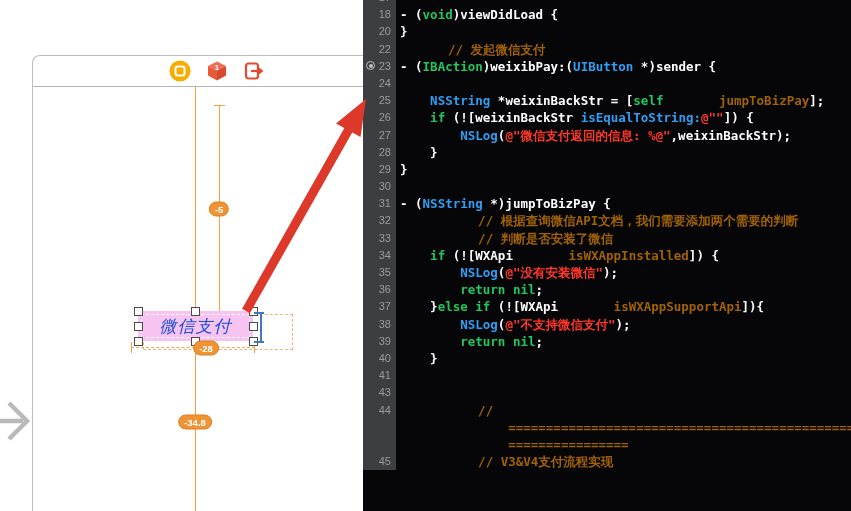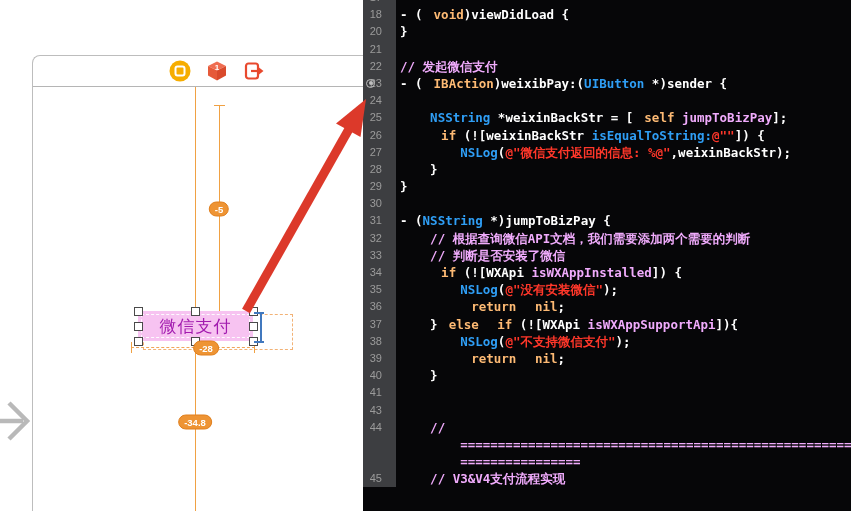--- a/index.html
+++ b/index.html
@@ -24,41 +24,41 @@
   .ghost{position:absolute;left:143px;top:314px;width:148px;height:34px;
          border:1px dashed rgba(240,160,85,0.8);}
 
   .badge{position:absolute;transform:translate(-50%,-50%);background:#ee9434;border:1px solid #e07f1d;
          color:#fff;font-size:9.5px;font-weight:bold;border-radius:8px;padding:1px 5px;line-height:11px;
          font-family:"Liberation Sans",sans-serif;z-index:4;}
 
   .wx-btn{position:absolute;left:138px;top:311px;width:115px;height:30px;background:#f7c3f1;z-index:2;}
   .wx-btn .inner-dash{position:absolute;inset:3px;border:1px dashed rgba(255,255,255,0.95);}
   .wx-btn .lbl{position:absolute;inset:0;display:flex;align-items:center;justify-content:center;
-               color:#a21caf;font-size:17px;letter-spacing:1px;}
+               color:#1d4ed8;font-size:17px;letter-spacing:1px;font-style:italic;}
   .handle{position:absolute;width:7px;height:7px;background:#ffffff;border:1px solid #4a4a4a;z-index:3;}
 
   .ibeam-v{position:absolute;left:260px;top:312px;width:2px;height:30px;background:#4178be;z-index:3;}
   .ibeam-cap{position:absolute;left:254px;width:10px;height:2px;background:#4178be;z-index:3;}
 
   .overlay-svg{position:absolute;inset:0;width:851px;height:511px;z-index:10;pointer-events:none;}
 
   
   .code-panel{position:absolute;left:363px;top:0;width:488px;height:511px;background:#060608;overflow:hidden;z-index:5;}
   .code-lines{margin-top:-11px;}
   .crow{display:flex;height:17.2px;line-height:17.2px;white-space:pre;}
   .gut{position:relative;flex:0 0 33px;background:#3d3e41;color:#9b9b9b;text-align:right;
-       padding-right:14px;box-sizing:border-box;font-family:"Liberation Sans","DejaVu Sans",sans-serif;
+       padding-right:5px;box-sizing:border-box;font-family:"Liberation Sans","DejaVu Sans",sans-serif;
        font-size:11px;}
   .ctext{flex:1;padding-left:4px;font-family:"DejaVu Sans Mono","Liberation Mono",monospace;
          font-size:12.5px;font-weight:bold;color:#ffffff;overflow:hidden;}
   .tk-p{color:#ffffff;}
-  .tk-k{color:#fdba74;margin-left:11px;}
+  .tk-k{color:#22c55e;}
   .tk-t{color:#2f9ef5;}
-  .tk-g{color:#f0abfc;}
+  .tk-g{color:#a16207;margin-left:48px;}
   .tk-s{color:#ff372a;}
   .ib-marker{position:absolute;left:3px;top:50%;margin-top:-5px;width:7px;height:7px;
              border:1.5px solid #bfbfbf;border-radius:50%;}
   .ib-marker::after{content:'';position:absolute;left:1.5px;top:1.5px;width:4px;height:4px;
                     background:#bfbfbf;border-radius:50%;}
 </style>
 </head>
 <body>
 
 <div class="stage">
@@ -121,21 +121,20 @@
     <div class="badge" style="left:219px;top:209px;">-5</div>
     <div class="badge" style="left:206px;top:348px;">-28</div>
     <div class="badge" style="left:195px;top:422px;">-34.8</div>
   </div>
 
   <div class="code-panel">
     <div class="code-lines">
         <div class="crow"><span class="gut">17</span><span class="ctext"></span></div>
         <div class="crow"><span class="gut">18</span><span class="ctext"><span class="tk-p">- (</span><span class="tk-k">void</span><span class="tk-p">)viewDidLoad {</span></span></div>
         <div class="crow"><span class="gut">20</span><span class="ctext"><span class="tk-p">}</span></span></div>
-        <div class="crow"><span class="gut">21</span><span class="ctext"></span></div>
         <div class="crow"><span class="gut">22</span><span class="ctext"><span class="tk-g">// 发起微信支付</span></span></div>
         <div class="crow"><span class="gut"><span class="ib-marker"></span>23</span><span class="ctext"><span class="tk-p">- (</span><span class="tk-k">IBAction</span><span class="tk-p">)weixibPay:(</span><span class="tk-t">UIButton</span><span class="tk-p"> *)sender {</span></span></div>
         <div class="crow"><span class="gut">24</span><span class="ctext"></span></div>
         <div class="crow"><span class="gut">25</span><span class="ctext"><span class="tk-p">    </span><span class="tk-t">NSString</span><span class="tk-p"> *weixinBackStr = [</span><span class="tk-k">self</span><span class="tk-p"> </span><span class="tk-g">jumpToBizPay</span><span class="tk-p">];</span></span></div>
         <div class="crow"><span class="gut">26</span><span class="ctext"><span class="tk-p">    </span><span class="tk-k">if</span><span class="tk-p"> (![weixinBackStr </span><span class="tk-t">isEqualToString:</span><span class="tk-s">@""</span><span class="tk-p">]) {</span></span></div>
         <div class="crow"><span class="gut">27</span><span class="ctext"><span class="tk-p">        </span><span class="tk-t">NSLog</span><span class="tk-p">(</span><span class="tk-s">@"微信支付返回的信息: %@"</span><span class="tk-p">,weixinBackStr);</span></span></div>
         <div class="crow"><span class="gut">28</span><span class="ctext"><span class="tk-p">    }</span></span></div>
         <div class="crow"><span class="gut">29</span><span class="ctext"><span class="tk-p">}</span></span></div>
         <div class="crow"><span class="gut">30</span><span class="ctext"></span></div>
         <div class="crow"><span class="gut">31</span><span class="ctext"><span class="tk-p">- (</span><span class="tk-t">NSString</span><span class="tk-p"> *)jumpToBizPay {</span></span></div>

